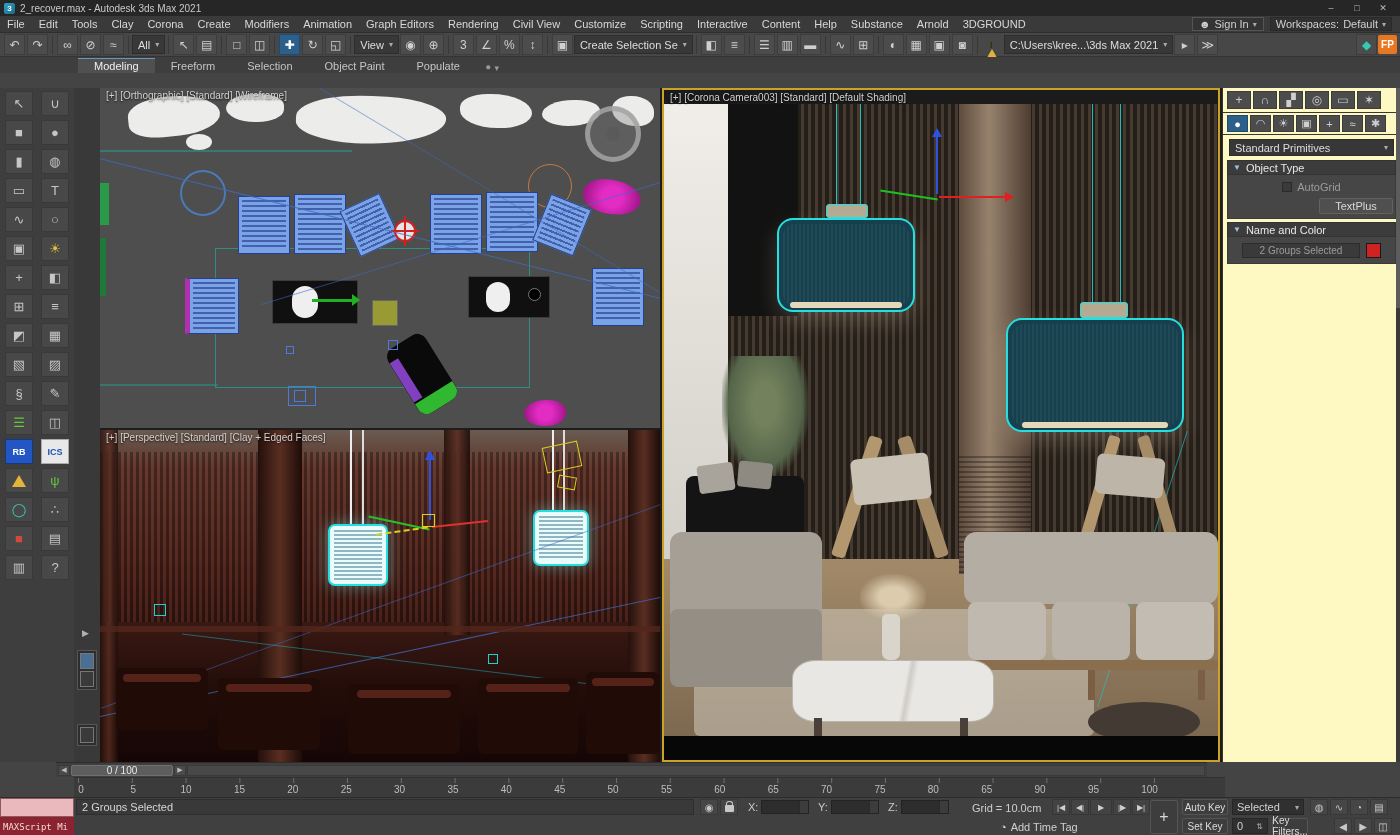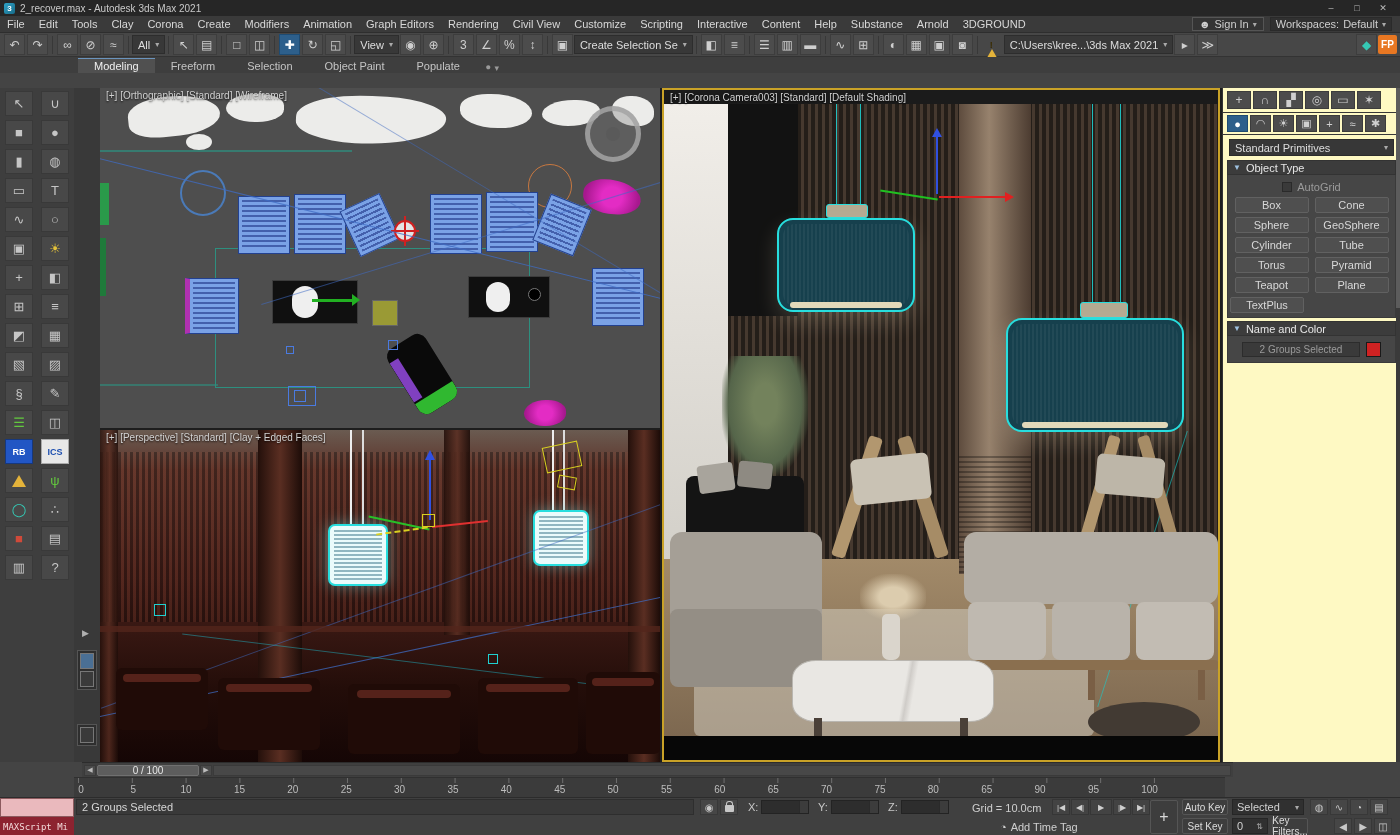--- a/index.html
+++ b/index.html
@@ -105,30 +105,30 @@
   .cpc.active{background:#2d5f8b;color:#fff;border-color:#1e4b72}
   .cp-combo{margin:4px 6px;height:17px;background:#373737;border:1px solid #2c2c2c;display:flex;align-items:center;justify-content:space-between;padding:0 5px;color:#ddd}
   .rollout{margin:3px 4px 0 4px}
   .ro-head{height:15px;background:#3c3c3c;border:1px solid #333;display:flex;align-items:center;gap:5px;padding:0 5px;color:#e6e6e6}
   .ro-arr{font-size:8px;color:#9ec1e0}
   .ro-body{background:#464646;border:1px solid #3a3a3a;border-top:none;padding:4px 2px}
   .autogrid-row{display:flex;align-items:center;justify-content:center;gap:5px;color:#9b9b9b;height:15px}
   .cb{width:10px;height:10px;background:#3a3a3a;border:1px solid #2a2a2a}
   .prim-grid{display:grid;grid-template-columns:74px 74px;gap:4px 6px;justify-content:center;margin-top:3px}
   .prim{height:16px;background:#4f4f4f;border:1px solid #616161;border-radius:2px;color:#d8d8d8;display:flex;align-items:center;justify-content:center;font-size:11px}
-  .prim-center{display:flex;justify-content:flex-start;margin-top:4px}
+  .prim-center{display:flex;justify-content:flex-end;margin-top:4px}
   .prim-center .prim{width:74px}
   .nc-row{display:flex;align-items:center;justify-content:center;gap:6px;height:18px}
   .nc-field{width:118px;height:15px;background:#3a3a3a;border:1px solid #2c2c2c;color:#9b9b9b;display:flex;align-items:center;justify-content:center;font-size:10px}
   .nc-swatch{width:15px;height:15px;background:#cf2222;border:1px solid #191919}
   .cp-scroll{position:absolute;right:0;top:0;width:4px;height:674px;background:#3a3a3a}
   .cp-thumb{position:absolute;right:0;top:0;width:4px;height:220px;background:#5c5c5c}
 
   
-  .tslider{position:absolute;left:82px;top:762px;width:1151px;height:15px;background:#3f3f3f;border-top:1px solid #2c2c2c;display:flex;align-items:center;padding:0 2px}
+  .tslider{position:absolute;left:56px;top:762px;width:1151px;height:15px;background:#3f3f3f;border-top:1px solid #2c2c2c;display:flex;align-items:center;padding:0 2px}
   .ts-arrow{width:12px;height:11px;display:flex;align-items:center;justify-content:center;background:#4a4a4a;border:1px solid #3a3a3a;color:#bbb;font-size:7px;flex:none}
   .ts-handle{width:102px;height:11px;margin:0 1px;background:#5d5d5d;border:1px solid #707070;border-radius:2px;display:flex;align-items:center;justify-content:center;font-size:10px;color:#e8e8e8;flex:none}
   .ts-track{flex:1;height:11px;background:#484848;border:1px solid #3a3a3a;margin-left:1px}
   .ruler{position:absolute;left:74px;top:777px;width:1151px;height:20px;background:#3b3b3b;border-top:1px solid #303030}
   .ruler-ticks{position:absolute;left:4px;top:0;width:1078px;height:5px;background-image:linear-gradient(90deg,#6e6e6e 1px,transparent 1px);background-size:53.8px 100%}
   .ruler-labels{position:absolute;left:0;top:6px;width:1086px;display:flex;justify-content:space-between;padding:0 2px}
   .ruler-labels span{font-size:10px;color:#bdbdbd;min-width:10px;text-align:center}
 
   
   .sb{position:absolute;left:0;top:797px;width:1400px;height:38px;background:#404040;border-top:1px solid #2c2c2c}
@@ -535,32 +535,20 @@
     <div class="rollout">
       <div class="ro-head">
         <span class="ro-arr">▼</span>
         <span>Object Type</span>
       </div>
       <div class="ro-body">
         <div class="autogrid-row">
           <span class="cb"></span>
           <span>AutoGrid</span>
         </div>
-        <div class="prim-grid">
-          <span class="prim">Box</span>
-          <span class="prim">Cone</span>
-          <span class="prim">Sphere</span>
-          <span class="prim">GeoSphere</span>
-          <span class="prim">Cylinder</span>
-          <span class="prim">Tube</span>
-          <span class="prim">Torus</span>
-          <span class="prim">Pyramid</span>
-          <span class="prim">Teapot</span>
-          <span class="prim">Plane</span>
-        </div>
         <div class="prim-center">
           <span class="prim">TextPlus</span>
         </div>
       </div>
     </div>
     <div class="rollout">
       <div class="ro-head">
         <span class="ro-arr">▼</span>
         <span>Name and Color</span>
       </div>

